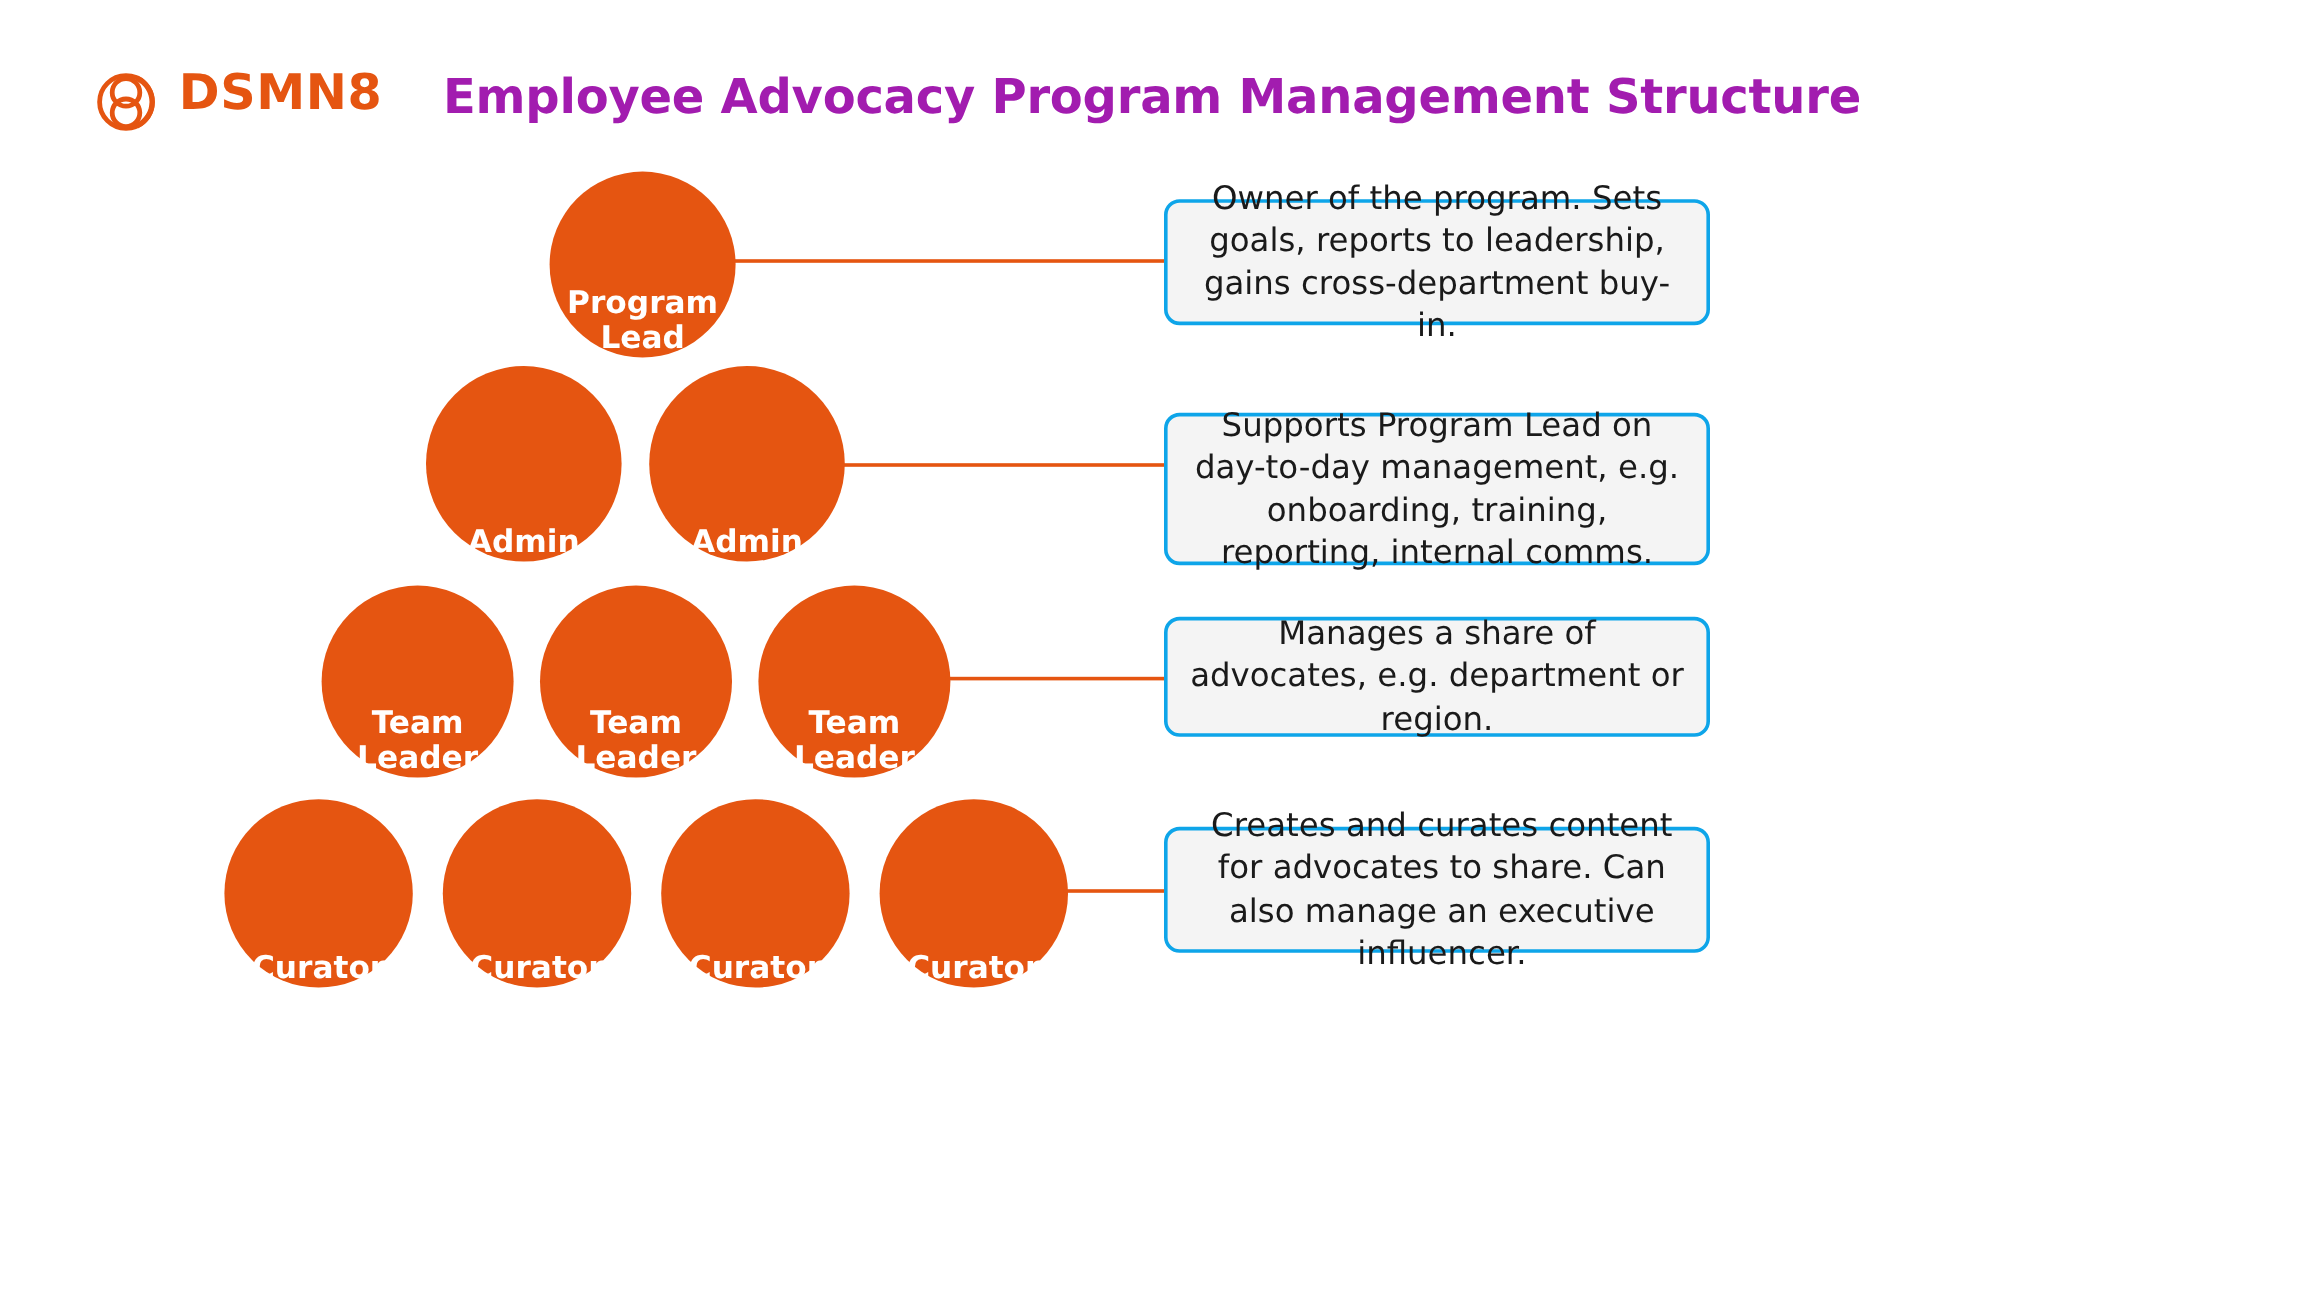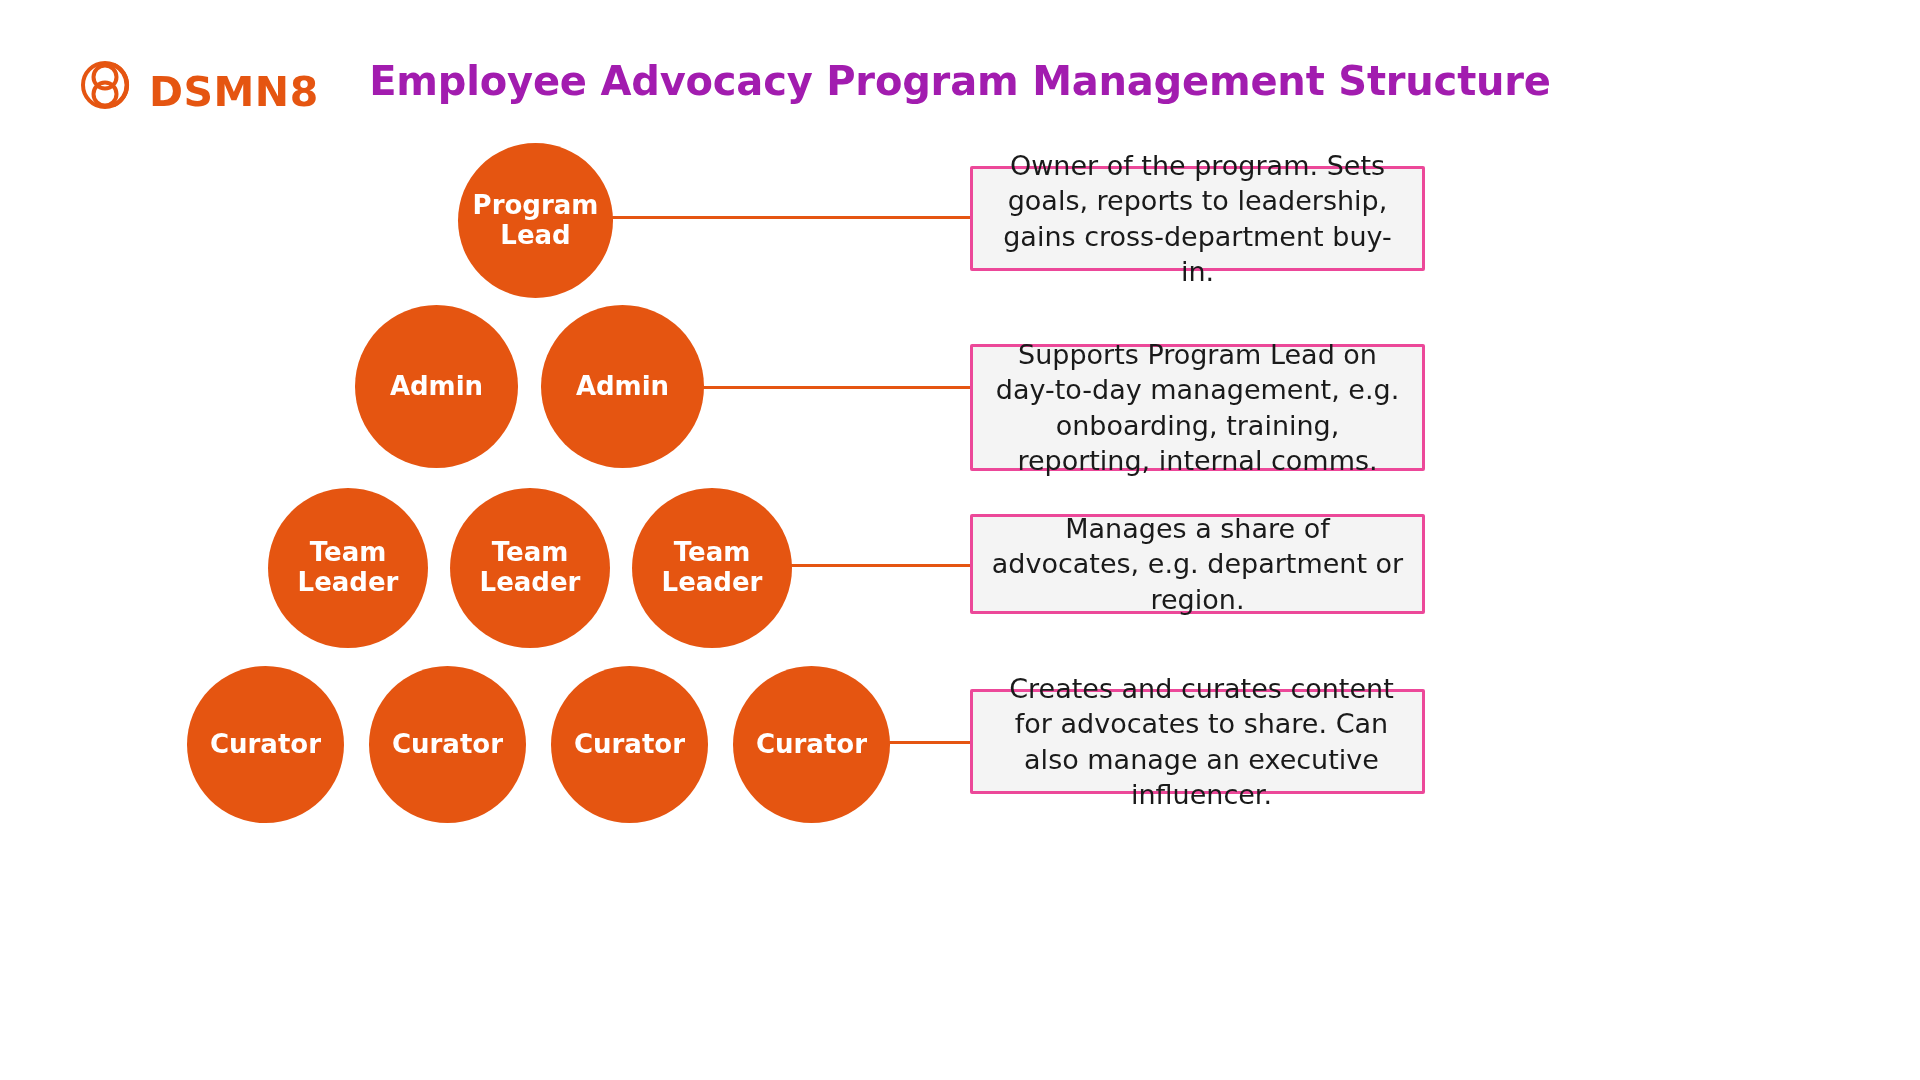--- a/index.html
+++ b/index.html
@@ -20,21 +20,21 @@
     position: absolute;
     left: 0; top: 0;
     width: 1920px;
     height: 150px;
   }
   #logo {
     position: absolute;
     left: 80px;
     top: 57px;
     display: flex;
-    align-items: flex-end;
+    align-items: flex-start;
     gap: 13px;
   }
   #logo-mark {
     width: 56px;
     height: 56px;
     display: block;
   }
   #logo-word {
     font-size: 41px;
     font-weight: 600;
@@ -67,40 +67,40 @@
     position: absolute;
     left: 0;
     width: 1920px;
   }
   .circle {
     position: absolute;
     border-radius: 50%;
     background: #E55511;
     color: #ffffff;
     display: flex;
-    align-items: center;
+    align-items: flex-end;
     justify-content: center;
     text-align: center;
     font-weight: bold;
     line-height: 1.14;
     box-sizing: border-box;
   }
   .circle span { display: block; }
 
   .connector {
     position: absolute;
     height: 3px;
     background: #E55511;
   }
 
   .callout {
     position: absolute;
     background: #f4f4f4;
-    border: 3px solid #ec4899;
-    border-radius: 2px;
+    border: 3px solid #0ea5e9;
+    border-radius: 13px;
     box-sizing: border-box;
     display: flex;
     align-items: center;
     justify-content: center;
     text-align: center;
     color: #1a1a1a;
     font-size: 27px;
     line-height: 1.30;
     padding: 10px 16px;
   }

